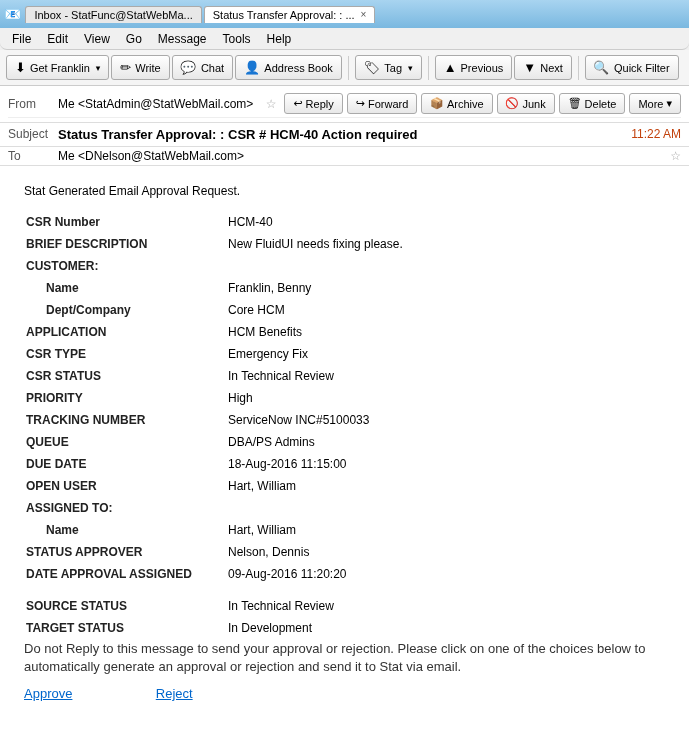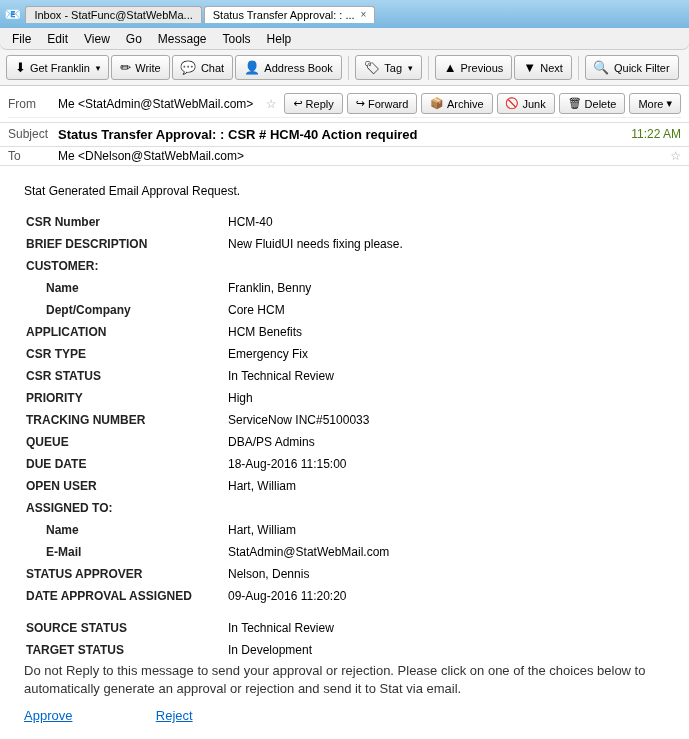--- a/index.html
+++ b/index.html
@@ -60,21 +60,21 @@
     }
     .star-icon { color: #aaa; font-size: 12px; cursor: pointer; margin-left: 4px; }
 
     
     .subject-row {
       display: flex; align-items: flex-start; padding: 4px 8px;
       border-bottom: 1px solid #ddd; background: #fff;
     }
     .subject-label { color: #555; width: 50px; flex-shrink: 0; font-size: 12px; }
     .subject-text { flex: 1; font-weight: bold; font-size: 13px; }
-    .subject-time { color: #4d7c0f; font-size: 12px; margin-left: 0; }
+    .subject-time { color: #c2410c; font-size: 12px; margin-left: 0; }
 
     
     .to-row {
       display: flex; align-items: center; padding: 2px 8px;
       border-bottom: 1px solid #ddd; background: #fff;
     }
     .to-label { color: #555; width: 50px; flex-shrink: 0; font-size: 12px; }
     .to-value { flex: 1; font-size: 12px; }
 
     
@@ -270,24 +270,20 @@
         </tr>
         <tr>
           <td style="font-weight: bold; width: 200px; padding-right: 8px; padding-top: 1px; padding-bottom: 1px;">ASSIGNED TO:</td>
           <td></td>
         </tr>
         <tr>
           <td style="padding: 1px 8px 1px 20px; font-weight: bold; width: 200px;">Name</td>
           <td>Hart, William</td>
         </tr>
         <tr>
-          <td style="padding: 1px 8px 1px 20px; font-weight: bold; width: 200px;">E-Mail</td>
-          <td>StatAdmin@StatWebMail.com</td>
-        </tr>
-        <tr>
           <td style="font-weight: bold; width: 200px; padding-right: 8px; padding-top: 1px; padding-bottom: 1px;">STATUS APPROVER</td>
           <td>Nelson, Dennis</td>
         </tr>
         <tr>
           <td style="font-weight: bold; width: 200px; padding-right: 8px; padding-top: 1px; padding-bottom: 1px;">DATE APPROVAL ASSIGNED</td>
           <td>09-Aug-2016 11:20:20</td>
         </tr>
       </tbody>
   </table>
 

